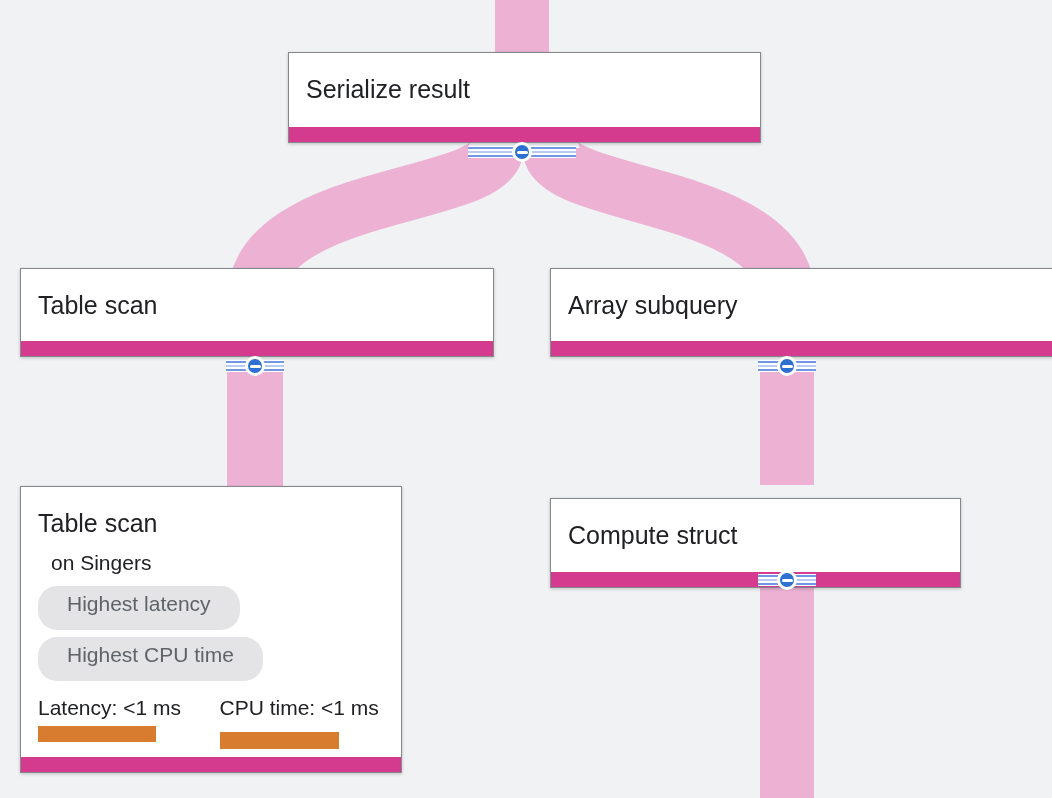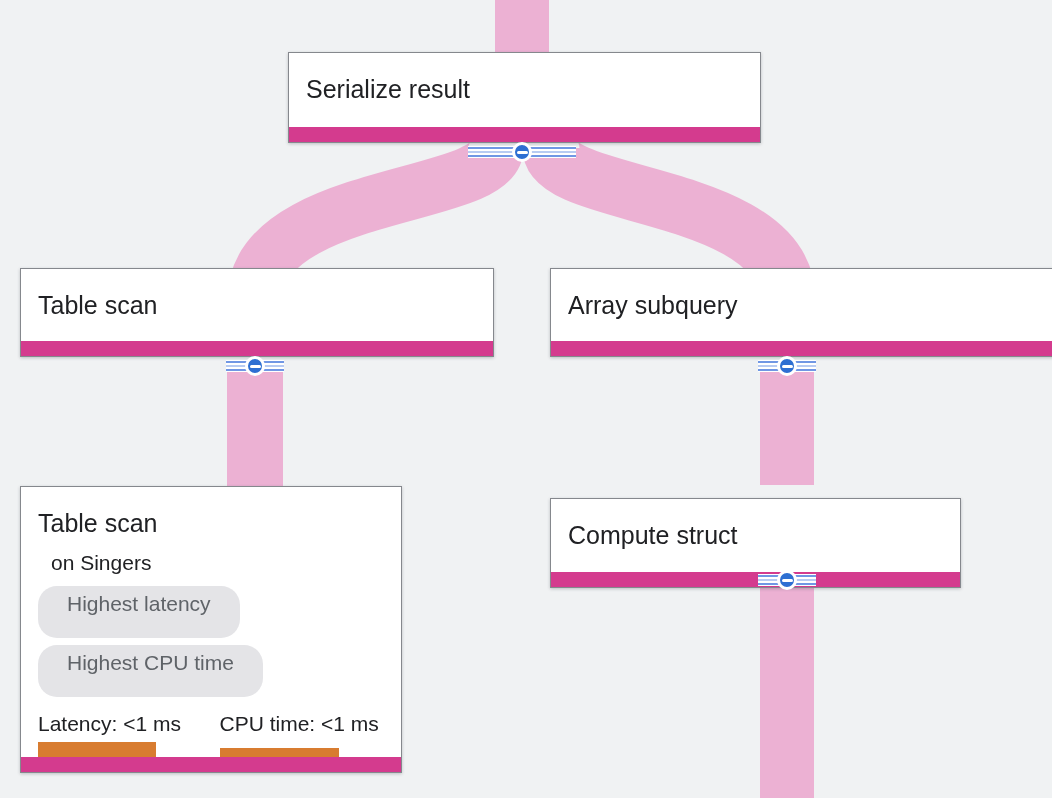--- a/index.html
+++ b/index.html
@@ -61,21 +61,21 @@
     color: var(--title-text);
     white-space: nowrap;
   }
   .badges { padding: 11px 0 0 17px; }
   .badge {
     display: table;
     background: var(--badge-bg);
     color: var(--badge-text);
     font-size: 21px;
     line-height: 25px;
-    padding: 5px 29px 22px 29px;
+    padding: 5px 29px 14px 29px;
     border-radius: 19px;
     margin-bottom: 7px;
     white-space: nowrap;
   }
   .metrics { display: flex; padding: 6px 0 0 17px; margin-top: 8px; }
   .metric-col { width: 210px; }
   .metric-label { font-size: 21px; line-height: 26px; white-space: nowrap; }
   .metric-bar {
     margin-top: 5px;
     width: 118px;

